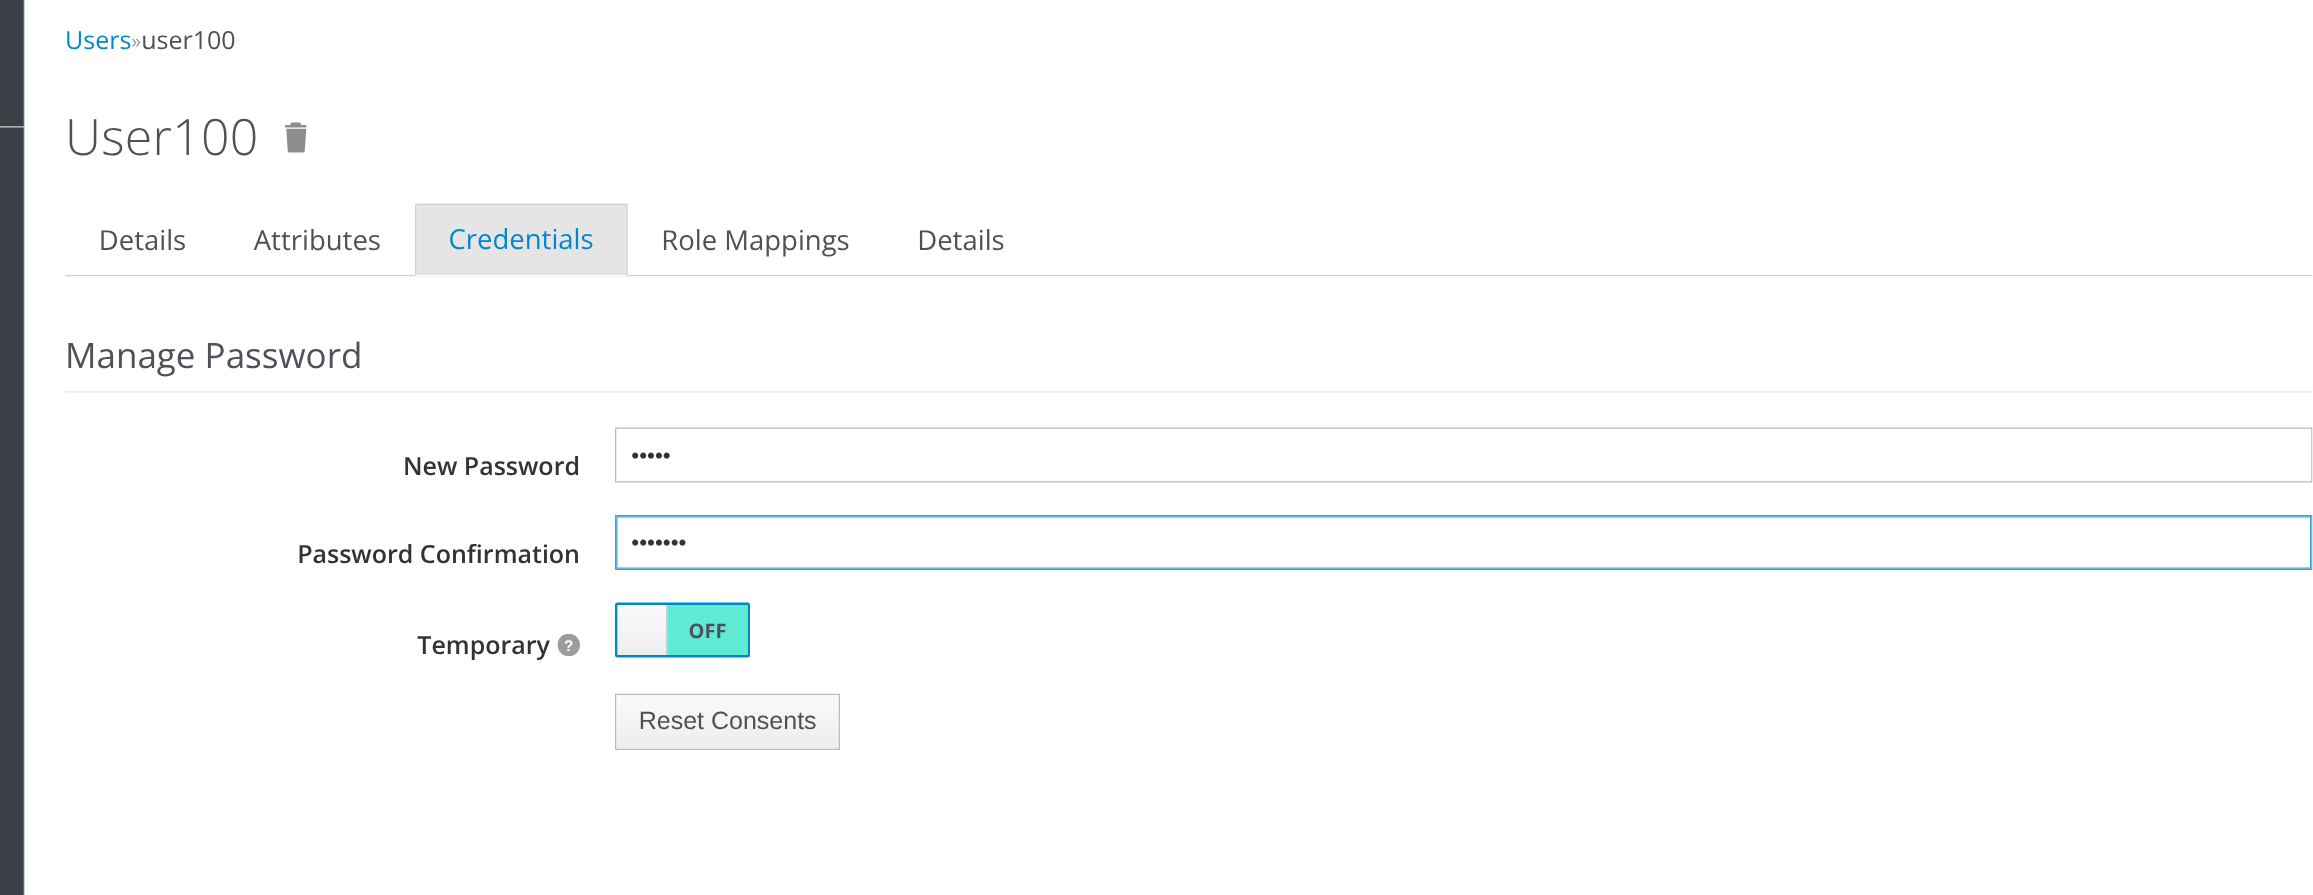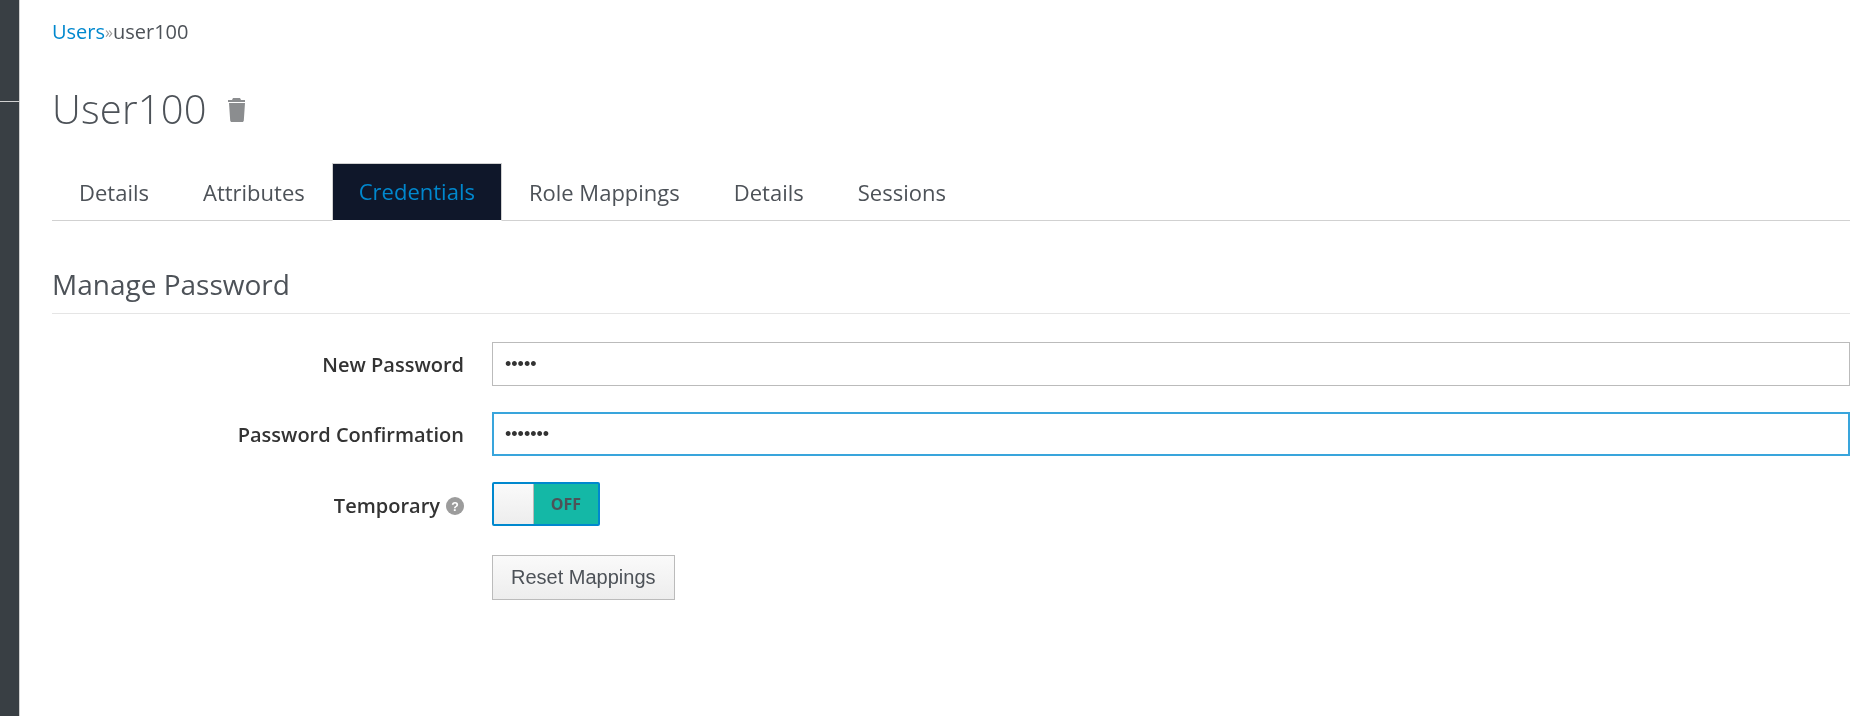--- a/index.html
+++ b/index.html
@@ -72,36 +72,36 @@
     border: 1px solid transparent;
     border-bottom: none;
     position: relative;
     top: 1px;
     background: transparent;
   }
   .tab.active {
     color: #0088ce;
     border-color: #d1d1d1;
     border-bottom: 1px solid #fff;
-    background: #0f172a;
+    background: #e5e5e5;
   }
   .section-title {
     font-size: 28px;
     font-weight: 400;
     color: #4d5258;
     margin: 44px 0 10px 0;
   }
   .section-rule {
     border: none;
     border-top: 1px solid #e5e5e5;
     margin-bottom: 28px;
   }
   .form-row {
     display: flex;
-    align-items: center;
+    align-items: flex-end;
     margin-bottom: 26px;
   }
   .form-label {
     width: 440px;
     text-align: right;
     padding-right: 28px;
     font-size: 20px;
     font-weight: 600;
     color: #333;
     display:flex;
@@ -145,21 +145,21 @@
     border-right: 1px solid #bbb;
   }
   .toggle .state {
     width: 64px;
     display:flex;
     align-items:center;
     justify-content:center;
     font-size: 16px;
     font-weight: 700;
     color:#4d5258;
-    background:#14b8a6;
+    background:#5eead4;
   }
   .btn {
     display:inline-block;
     padding: 10px 18px;
     font-size: 20px;
     color:#4d5258;
     background: linear-gradient(#fafafa,#ededed);
     border:1px solid #bbb;
     cursor:pointer;
   }
@@ -185,21 +185,20 @@
         </svg>
     </span>
   </div>
 
   <div class="tabs">
     <div class="tab">Details</div>
     <div class="tab">Attributes</div>
     <div class="tab active">Credentials</div>
     <div class="tab">Role Mappings</div>
     <div class="tab">Details</div>
-    <div class="tab">Sessions</div>
   </div>
 
   <h2 class="section-title">Manage Password</h2>
   <hr class="section-rule">
 
   <div class="form-row">
     <label class="form-label">
       <span>New Password</span>
     </label>
     <div class="form-control-wrap">
@@ -230,17 +229,17 @@
       <div class="toggle">
         <div class="knob"></div>
         <div class="state">OFF</div>
       </div>
     </div>
   </div>
 
   <div class="form-row">
     <div class="form-label"></div>
     <div class="form-control-wrap">
-      <button class="btn">Reset Mappings</button>
+      <button class="btn">Reset Consents</button>
     </div>
   </div>
 
 </div>
 
 </body></html>

